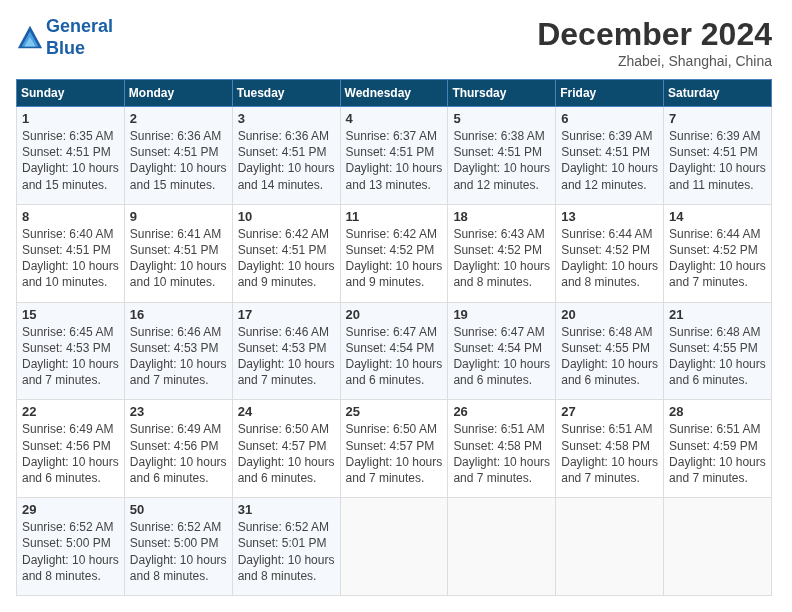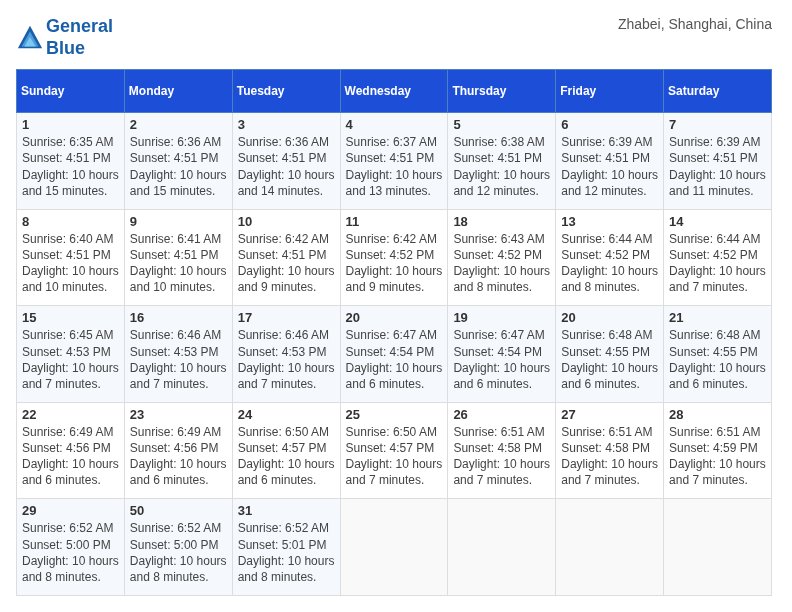--- a/index.html
+++ b/index.html
@@ -54,25 +54,25 @@
       color: #555;
     }
     .calendar {
       flex: 1;
       border: 1px solid #ccc;
       border-collapse: collapse;
       width: 100%;
       table-layout: fixed;
     }
     .calendar th {
-      background-color: #1d4ed8;
+      background-color: #0c4a6e;
       color: #fff;
       font-size: 12px;
       font-weight: bold;
-      padding: 14px 4px;
+      padding: 6px 4px;
       text-align: left;
       border: 1px solid #4a7fc0;
     }
     .calendar td {
       vertical-align: top;
       padding: 4px 5px;
       font-size: 9.5px;
       color: #333;
       border: 1px solid #ddd;
       height: 82px;
@@ -109,20 +109,21 @@
         <polygon points="15,2 28,26 2,26" fill="#1a5fa8"></polygon>
         <polygon points="15,8 24,24 6,24" fill="#4a9de0"></polygon>
         <polygon points="15,14 21,24 9,24" fill="#7ec8f0"></polygon>
       </svg>
       <div class="logo-text">
         <div><span>General</span></div>
         <div><span>Blue</span></div>
       </div>
     </div>
     <div class="title-area">
+      <div class="month-title">December 2024</div>
       <div class="location">Zhabei, Shanghai, China</div>
     </div>
   </div>
 
   <table class="calendar">
     <thead>
       <tr>
         <th>Sunday</th>
         <th>Monday</th>
         <th>Tuesday</th>

